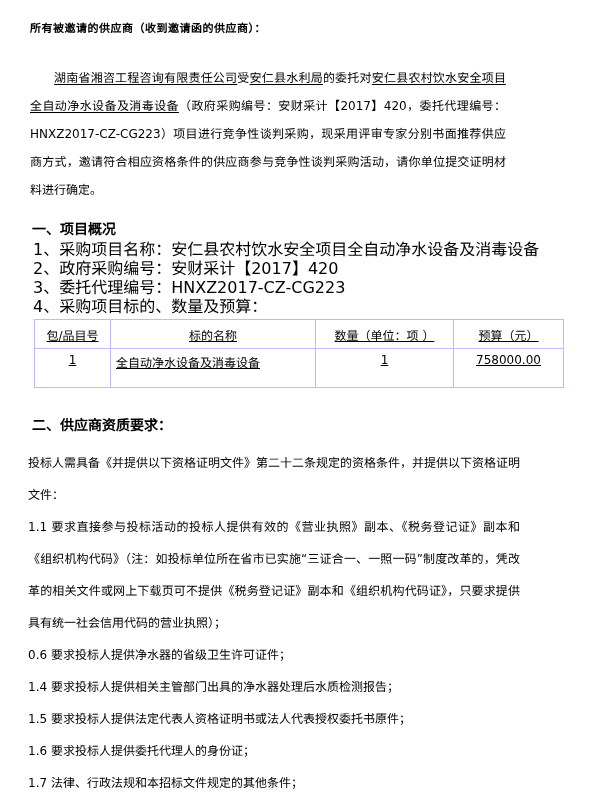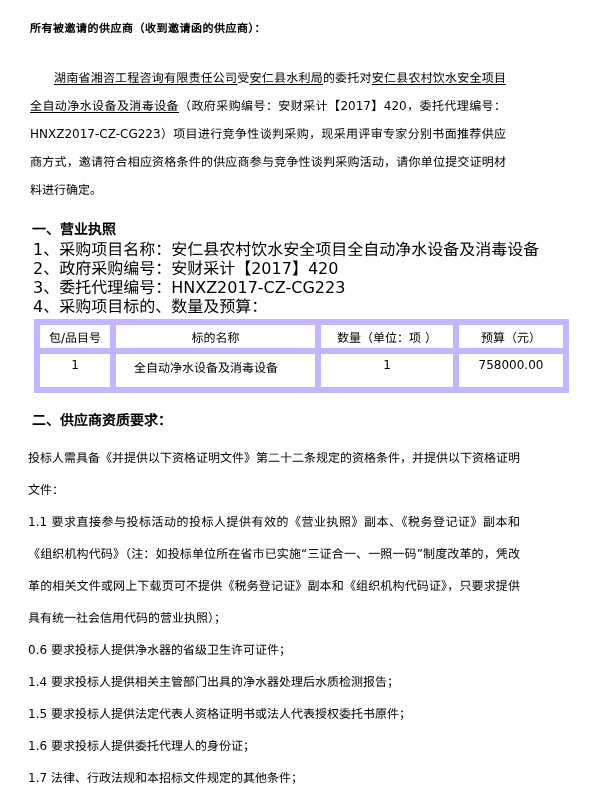--- a/index.html
+++ b/index.html
@@ -47,42 +47,43 @@
     line-height: 19px;
   }
   table.tbl {
     border-collapse: collapse;
     table-layout: fixed;
     width: 529px;
     margin: 3px 0 0 4px;
     font-size: 12px;
   }
   .tbl th, .tbl td {
-    border: 6px solid #c4b5fd;
+    border: 1px solid #c4b5fd;
     font-weight: 400;
     padding: 0;
     overflow: hidden;
+    text-decoration: underline;
   }
   .tbl thead th {
     height: 29px;
     text-align: center;
     vertical-align: middle;
   }
   .tbl tbody td {
     height: 39px;
     vertical-align: top;
     padding-top: 4px;
     text-align: center;
   }
   .tbl tbody td.cell-name {
     text-align: left;
-    padding-left: 18px;
+    padding-left: 5px;
   }
   .sec2-heading {
-    margin-top: 18px;
+    margin-top: 28px;
   }
   .s2 {
     margin: 13px 0 0 -2px;
     width: 492px;
   }
   .s2 p {
     margin: 0;
     font-size: 12px;
     line-height: 32px;
     text-align: justify;
@@ -90,21 +91,21 @@
 </style>
 </head>
 <body>
 
 <div class="doc">
 
   <div class="title">所有被邀请的供应商（收到邀请函的供应商）：</div>
 
   <p class="intro"><span class="u">湖南省湘咨工程咨询有限责任公司</span><span>受</span><span class="u">安仁县水利局</span><span>的委托对</span><span class="u">安仁县农村饮水安全项目全自动净水设备及消毒设备</span><span>（政府采购编号：安财采计【2017】420，委托代理编号：HNXZ2017-CZ-CG223）项目进行竞争性谈判采购，现采用评审专家分别书面推荐供应商方式，邀请符合相应资格条件的供应商参与竞争性谈判采购活动，请你单位提交证明材料进行确定。</span></p>
 
-  <div class="sec-heading">一、营业执照</div>
+  <div class="sec-heading">一、项目概况</div>
 
   <div class="items">
     <p>1、采购项目名称：安仁县农村饮水安全项目全自动净水设备及消毒设备</p>
     <p>2、政府采购编号：安财采计【2017】420</p>
     <p>3、委托代理编号：HNXZ2017-CZ-CG223</p>
     <p>4、采购项目标的、数量及预算：</p>
   </div>
 
   <table class="tbl">
     <colgroup>

